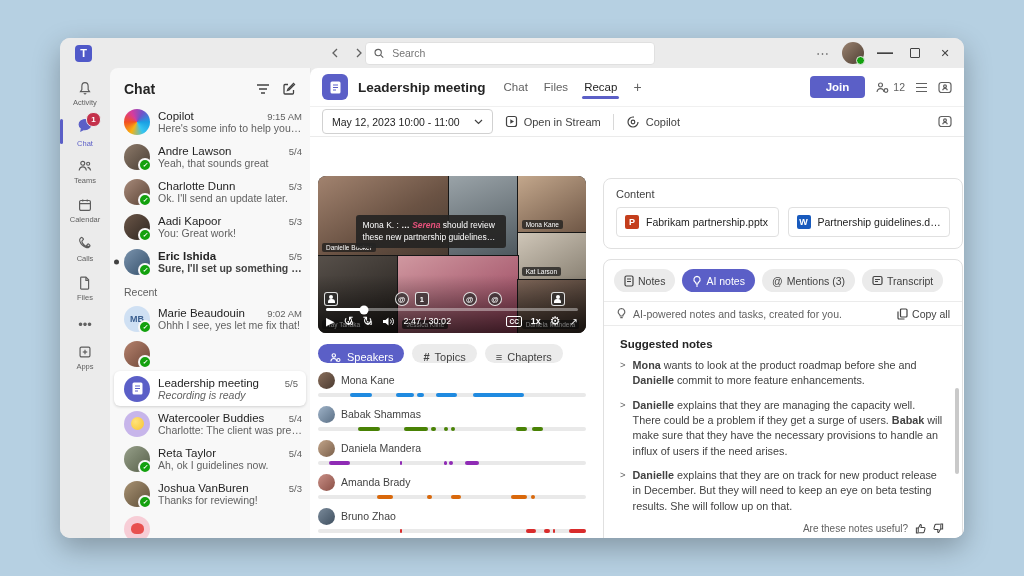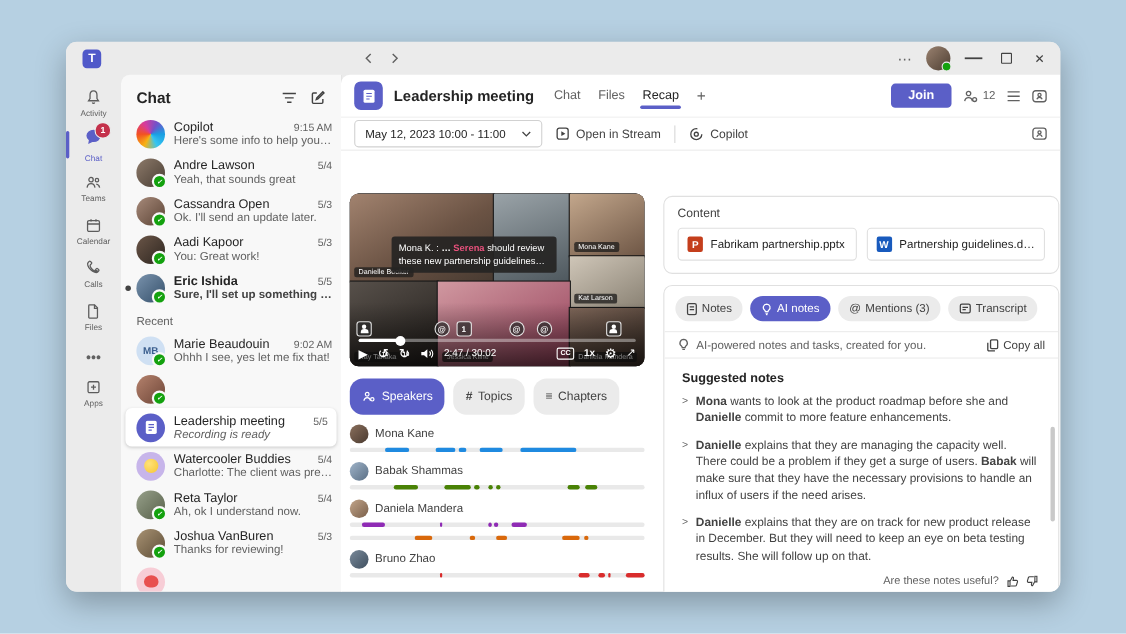--- a/index.html
+++ b/index.html
@@ -101,21 +101,21 @@
   .pctrl{position:absolute;left:8px;right:8px;bottom:2px;height:20px;display:flex;align-items:center;gap:9px;color:#fff}
   .pc{font-size:11px;cursor:pointer;display:flex;align-items:center}
   .pc-skip{font-size:12px;position:relative}
   .pc-skip b{font-size:5.5px;position:absolute;left:3.6px;top:5.5px}
   .ptime{font-size:9px}
   .pctrl .spacer{flex:1}
   .pc-cc{border:1px solid #fff;border-radius:2px;font-size:6.5px;font-weight:bold;padding:1px 2px}
   .pc-speed{font-size:9px;font-weight:bold}
   
   .pills{display:flex;gap:8px;margin-top:11px}
-  .pill{display:flex;align-items:center;gap:5px;height:33px;border-radius:12px;background:#ebebeb;color:#424242;font-size:11px;padding:0 11px;cursor:pointer}
+  .pill{display:flex;align-items:flex-end;gap:5px;height:19px;border-radius:12px;background:#ebebeb;color:#424242;font-size:11px;padding:0 11px;cursor:pointer}
   .pill.active{background:#5b5fc7;color:#fff}
   .pill svg{stroke:#fff;fill:none;stroke-width:1.3}
   .pill .ph{font-size:11px;font-weight:bold;color:#424242}
   
   .sp-row{margin-top:8px;cursor:pointer}
   .sp-head{display:flex;align-items:center;gap:6px;height:18px}
   .sp-av{width:17px;height:17px;border-radius:50%;flex:none}
   .sp-name{font-size:10.5px;color:#424242}
   .sp-track{position:relative;height:4px;border-radius:2px;background:#e9e9e9;margin-top:4px}
   .seg{position:absolute;top:0;bottom:0;border-radius:2px}
@@ -160,20 +160,27 @@
           <svg width="8" height="10" viewBox="0 0 8 10">
             <polyline points="6,1 2,5 6,9" fill="none" stroke="#616161" stroke-width="1.3"></polyline>
           </svg>
         </span>
       <span class="navbtn">
           <svg width="8" height="10" viewBox="0 0 8 10">
             <polyline points="2,1 6,5 2,9" fill="none" stroke="#616161" stroke-width="1.3"></polyline>
           </svg>
         </span>
     </div>
+    <div class="searchbox">
+      <svg width="11" height="11" viewBox="0 0 11 11">
+          <circle cx="4.5" cy="4.5" r="3.4" fill="none" stroke="#616161" stroke-width="1.2"></circle>
+          <line x1="7.2" y1="7.2" x2="10" y2="10" stroke="#616161" stroke-width="1.2"></line>
+        </svg>
+      <input placeholder="Search" style="">
+    </div>
     <div class="tb-right">
       <span class="tb-more">⋯</span>
       <span class="tb-avatar"></span>
       <span class="wc wc-min">—</span>
       <span class="wc wc-max">
           <i></i>
         </span>
       <span class="wc wc-close">✕</span>
     </div>
   </div>
@@ -289,21 +296,21 @@
 
         <div class="chat-item">
 
           <span class="cav" style="background: linear-gradient(135deg, rgb(167, 138, 122), rgb(92, 68, 54)); color: rgb(255, 255, 255);">
             <span></span>
 
             <em class="status on"></em>
           </span>
           <span class="cmain">
             <span class="crow1">
-              <span class="cname">Cassandra Open</span>
+              <span class="cname">Charlotte Dunn</span>
               <span class="ctime">5/3</span>
             </span>
             <span class="cprev">Ok. I'll send an update later.</span>
           </span>
         </div>
 
         <div class="chat-item">
 
           <span class="cav" style="background: linear-gradient(135deg, rgb(107, 86, 72), rgb(46, 38, 32)); color: rgb(255, 255, 255);">
             <span></span>
@@ -403,21 +410,21 @@
           <span class="cav" style="background: linear-gradient(135deg, rgb(151, 160, 138), rgb(87, 96, 74)); color: rgb(255, 255, 255);">
             <span></span>
 
             <em class="status on"></em>
           </span>
           <span class="cmain">
             <span class="crow1">
               <span class="cname">Reta Taylor</span>
               <span class="ctime">5/4</span>
             </span>
-            <span class="cprev">Ah, ok I understand now.</span>
+            <span class="cprev">Ah, ok I guidelines now.</span>
           </span>
         </div>
 
         <div class="chat-item">
 
           <span class="cav" style="background: linear-gradient(135deg, rgb(168, 146, 115), rgb(94, 78, 56)); color: rgb(255, 255, 255);">
             <span></span>
 
             <em class="status on"></em>
           </span>
@@ -543,21 +550,21 @@
             </div>
 
             <div class="tile" style="left: 30%; top: 51%; width: 44.5%; height: 49%; background: linear-gradient(150deg, rgb(208, 152, 160), rgb(150, 64, 90));">
               <span class="vtag">Jessica Kline</span>
             </div>
 
             <div class="tile" style="left: 74.5%; top: 66%; width: 25.5%; height: 34%; background: linear-gradient(150deg, rgb(128, 104, 90), rgb(58, 46, 38));">
               <span class="vtag">Daniela Mandera</span>
             </div>
 
-          <div class="caption"><span style="font-weight: normal;">Mona K. : </span><span style="font-weight: bold;">… </span><span style="font-weight: bold; color: rgb(232, 81, 124);">Serena</span><span> should review these new partnership guidelines…</span></div>
+          <div class="caption"><span style="font-weight: normal;">Mona K. : </span><span style="font-weight: bold;">… </span><span style="font-weight: bold; color: rgb(232, 81, 124); font-style: italic;">Serena</span><span> should review these new partnership guidelines…</span></div>
           <div class="pshade"></div>
           <div class="mkrow">
               <span class="mk mk-person" style="left: 2%;"></span>
               <span class="mk mk-at" style="left: 30%;">@</span>
               <span class="mk mk-box1" style="left: 38%;">1</span>
               <span class="mk mk-at" style="left: 57%;">@</span>
               <span class="mk mk-at" style="left: 67%;">@</span>
               <span class="mk mk-person" style="left: 92%;"></span>
             </div>
           <div class="ptrack">
@@ -643,20 +650,24 @@
               <div class="sp-track">
                 <div class="seg" style="left: 4%; width: 8%; background: rgb(143, 43, 181);"></div>
                 <div class="seg" style="left: 30.5%; width: 1%; background: rgb(143, 43, 181);"></div>
                 <div class="seg" style="left: 47%; width: 1%; background: rgb(143, 43, 181);"></div>
                 <div class="seg" style="left: 49%; width: 1.5%; background: rgb(143, 43, 181);"></div>
                 <div class="seg" style="left: 55%; width: 5%; background: rgb(143, 43, 181);"></div>
               </div>
             </div>
 
             <div class="sp-row">
+              <div class="sp-head">
+                <span class="sp-av" style="background: linear-gradient(135deg, rgb(201, 143, 134), rgb(138, 79, 70));"></span>
+                <span class="sp-name">Amanda Brady</span>
+              </div>
               <div class="sp-track">
                 <div class="seg" style="left: 22%; width: 6%; background: rgb(217, 104, 11);"></div>
                 <div class="seg" style="left: 40.5%; width: 2%; background: rgb(217, 104, 11);"></div>
                 <div class="seg" style="left: 49.5%; width: 4%; background: rgb(217, 104, 11);"></div>
                 <div class="seg" style="left: 72%; width: 6%; background: rgb(217, 104, 11);"></div>
                 <div class="seg" style="left: 79.5%; width: 1.5%; background: rgb(217, 104, 11);"></div>
               </div>
             </div>
 
             <div class="sp-row">

